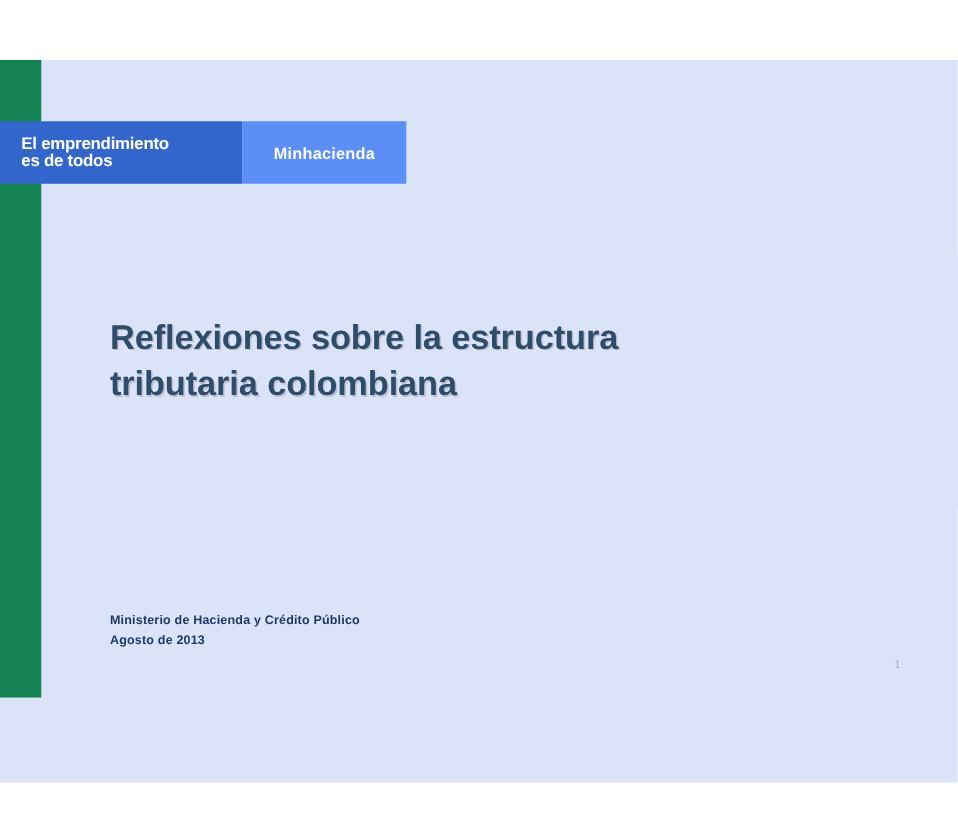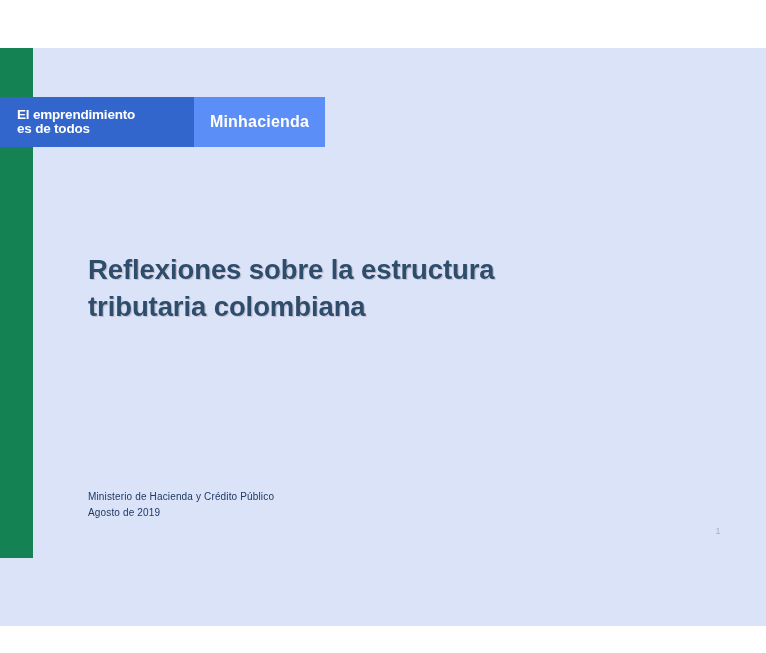--- a/index.html
+++ b/index.html
@@ -78,21 +78,21 @@
     width: 131px;
     background: #5c8ef8;
     display: flex;
     align-items: center;
     justify-content: center;
     box-sizing: border-box;
   }
 
   .logo-brand-text {
     color: #ffffff;
-    font-size: 16px;
+    font-size: 13px;
     font-weight: bold;
     letter-spacing: 0.2px;
   }
 
   
   .title-block {
     position: absolute;
     left: 88px;
     top: 204px;
     width: 600px;
@@ -109,21 +109,21 @@
     white-space: pre-line;
   }
 
   
   .byline {
     position: absolute;
     left: 88px;
     top: 441px;
     color: #1f3864;
     font-size: 10px;
-    font-weight: normal;
+    font-weight: bold;
     line-height: 1.62;
     letter-spacing: 0.15px;
   }
 
   .byline-line {
     display: block;
   }
 
   
   .page-number {
@@ -156,19 +156,19 @@
       </div>
     </div>
 
     <div class="title-block">
       <h1 class="slide-title">Reflexiones sobre la estructura
 tributaria colombiana</h1>
     </div>
 
     <div class="byline">
       <span class="byline-line">Ministerio de Hacienda y Crédito Público</span>
-      <span class="byline-line">Agosto de 2019</span>
+      <span class="byline-line">Agosto de 2013</span>
     </div>
 
     <div class="page-number">1</div>
 
   </div>
 </div>
 
 </body></html>

